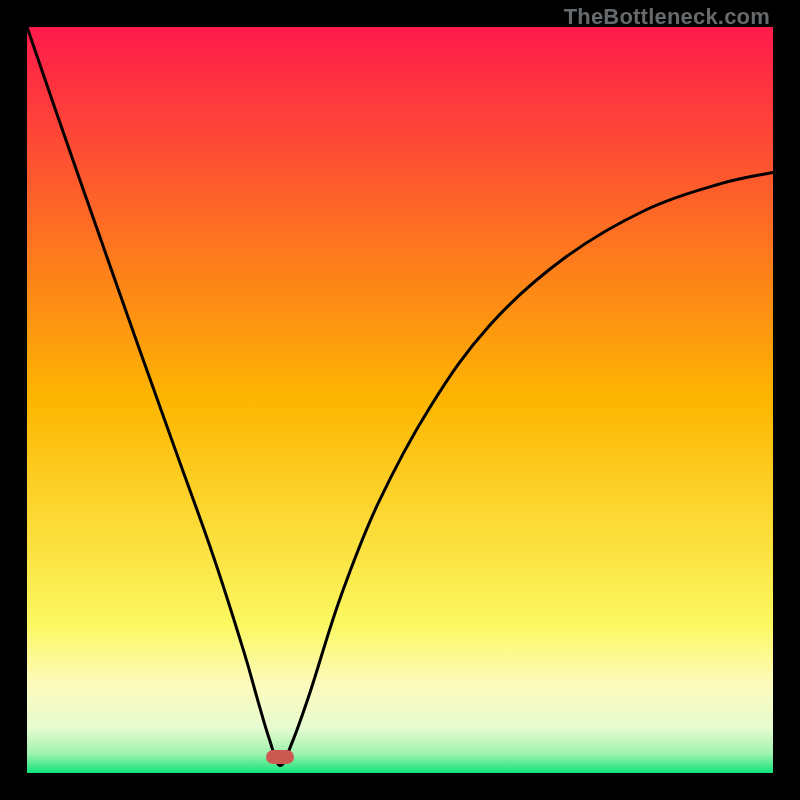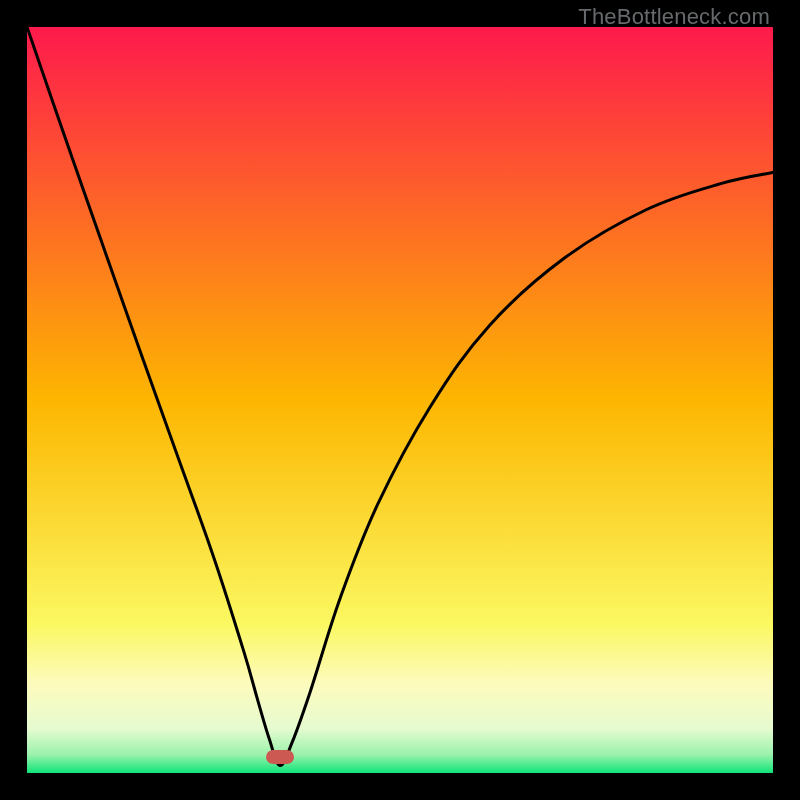--- a/index.html
+++ b/index.html
@@ -21,21 +21,21 @@
   .gradient {
     position: absolute;
     inset: 0;
   }
   .watermark {
     position: absolute;
     top: 4px;
     right: 30px;
     font-family: Arial, Helvetica, sans-serif;
     font-size: 22px;
-    font-weight: 400;
+    font-weight: 700;
     color: #666a6c;
     letter-spacing: 0.2px;
   }
   .curve {
     position: absolute;
     inset: 0;
     pointer-events: none;
   }
   .marker {
     position: absolute;

